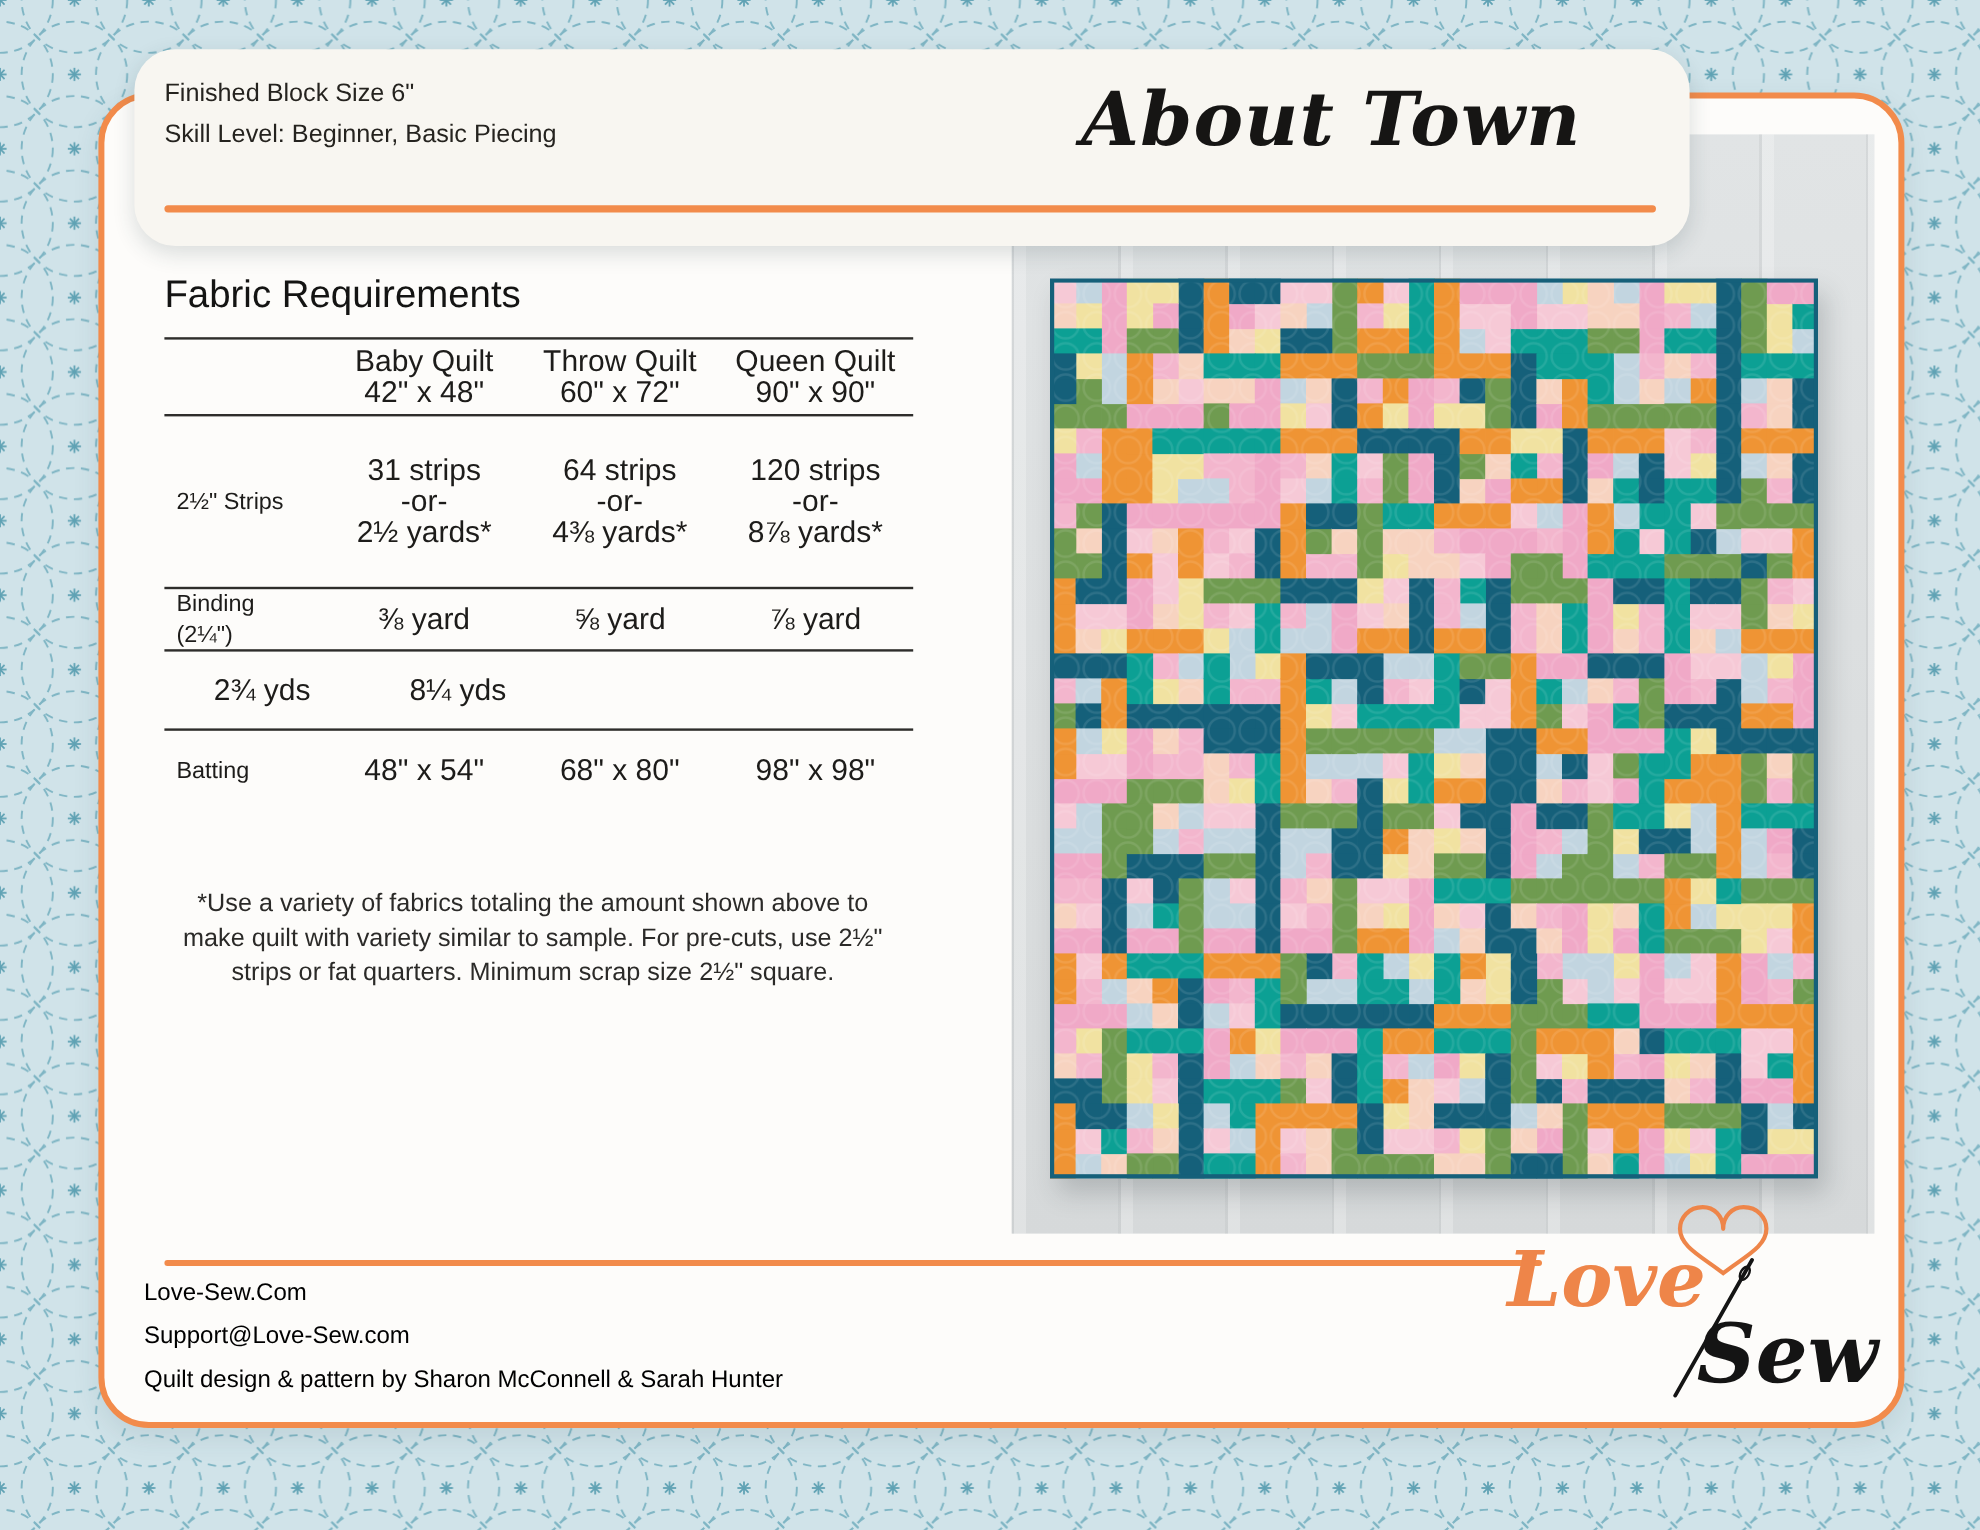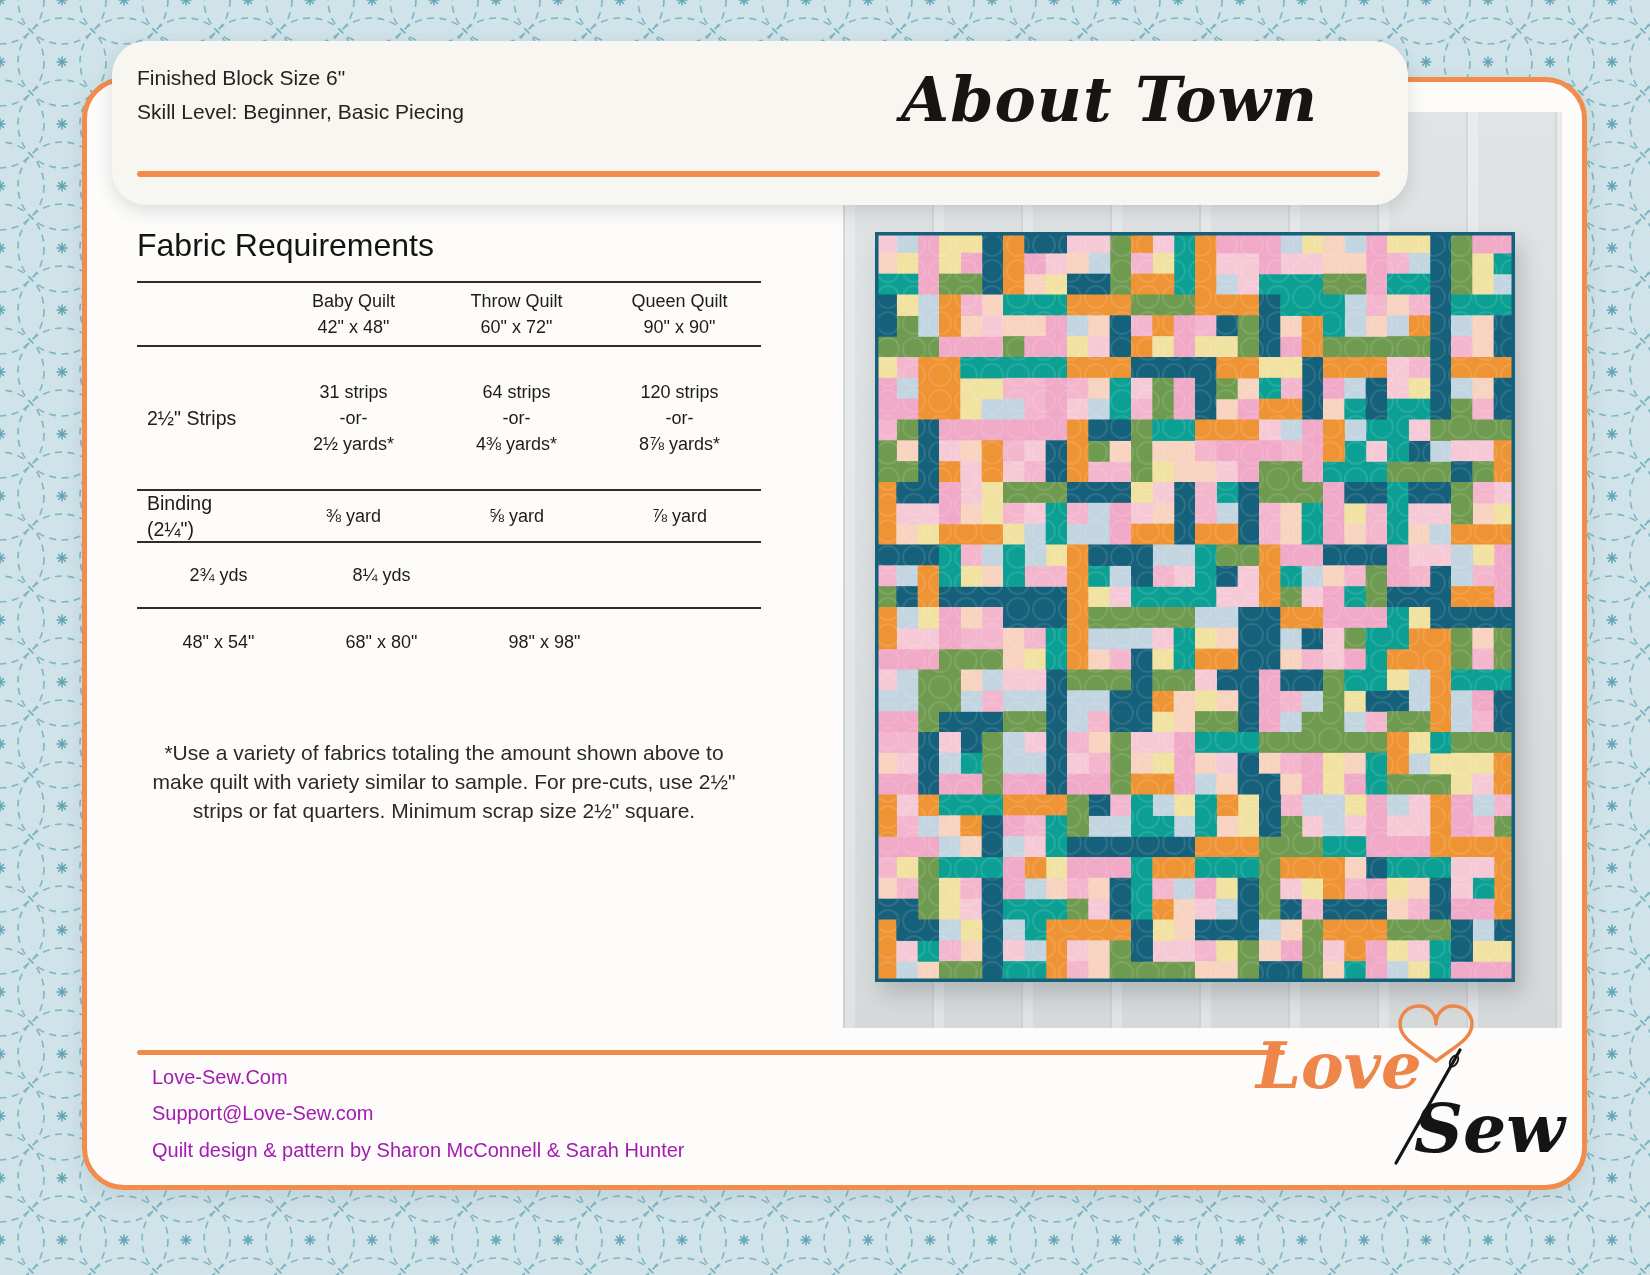--- a/index.html
+++ b/index.html
@@ -49,29 +49,29 @@
     font-family:"DejaVu Serif",serif;font-style:italic;font-weight:700;
     font-size:62px;color:#161514;letter-spacing:1px;
   }
   .content{position:absolute;left:0;top:0;width:100%;height:100%;z-index:4;}
   .fr-heading{position:absolute;left:137px;top:227px;font-size:32px;font-weight:500;color:#141413;}
   .fr-table{position:absolute;left:137px;top:281px;width:624px;}
   .t-row{display:flex;box-sizing:border-box;}
   .t-row.rule-top{border-top:2px solid #2e2d2b;}
   .t-row.rule-bottom{border-bottom:2px solid #2e2d2b;}
   .t-label{width:135px;display:flex;flex-direction:column;justify-content:center;padding-left:10px;box-sizing:border-box;font-size:19.5px;line-height:26px;}
-  .t-cell{width:163px;display:flex;flex-direction:column;justify-content:center;text-align:center;font-size:18px;line-height:26px;}
+  .t-cell{width:163px;display:flex;flex-direction:column;justify-content:center;text-align:center;font-size:25px;line-height:26px;}
   .row-header{height:66px;}
   .row-strips{height:144px;}
   .row-binding{height:52px;}
   .row-backing{height:66px;}
   .row-batting{height:66px;}
   .footnote{position:absolute;left:137px;top:738px;width:614px;font-size:21px;line-height:29px;color:#2b2a28;text-align:center;}
   .footer-divider{position:absolute;left:137px;top:1050px;width:1148px;height:5px;background:var(--accent);border-radius:3px;}
-  .footer-line{position:absolute;left:152px;font-size:20px;color:#a21caf;}
+  .footer-line{position:absolute;left:120px;font-size:20px;color:#000000;}
   .fl1{top:1066px;}
   .fl2{top:1102px;}
   .fl3{top:1139px;}
   .logo{position:absolute;left:1250px;top:1000px;z-index:6;}
 </style>
 </head>
 <body>
 
 <div id="page">
 
@@ -1256,20 +1256,21 @@
         <div class="t-cell">⅝ yard</div>
         <div class="t-cell">⅞ yard</div>
       </div>
 
       <div class="t-row row-backing rule-bottom">
         <div class="t-cell">2¾ yds</div>
         <div class="t-cell">8¼ yds</div>
       </div>
 
       <div class="t-row row-batting">
+        <div class="t-label">Batting</div>
         <div class="t-cell">48" x 54"</div>
         <div class="t-cell">68" x 80"</div>
         <div class="t-cell">98" x 98"</div>
       </div>
     </div>
 
     <div class="footnote">*Use a variety of fabrics totaling the amount shown above to make quilt with variety similar to sample. For pre-cuts, use 2½" strips or fat quarters. Minimum scrap size 2½" square.</div>
 
     <div class="footer-divider"></div>
     <div class="footer-line fl1">Love-Sew.Com</div>

